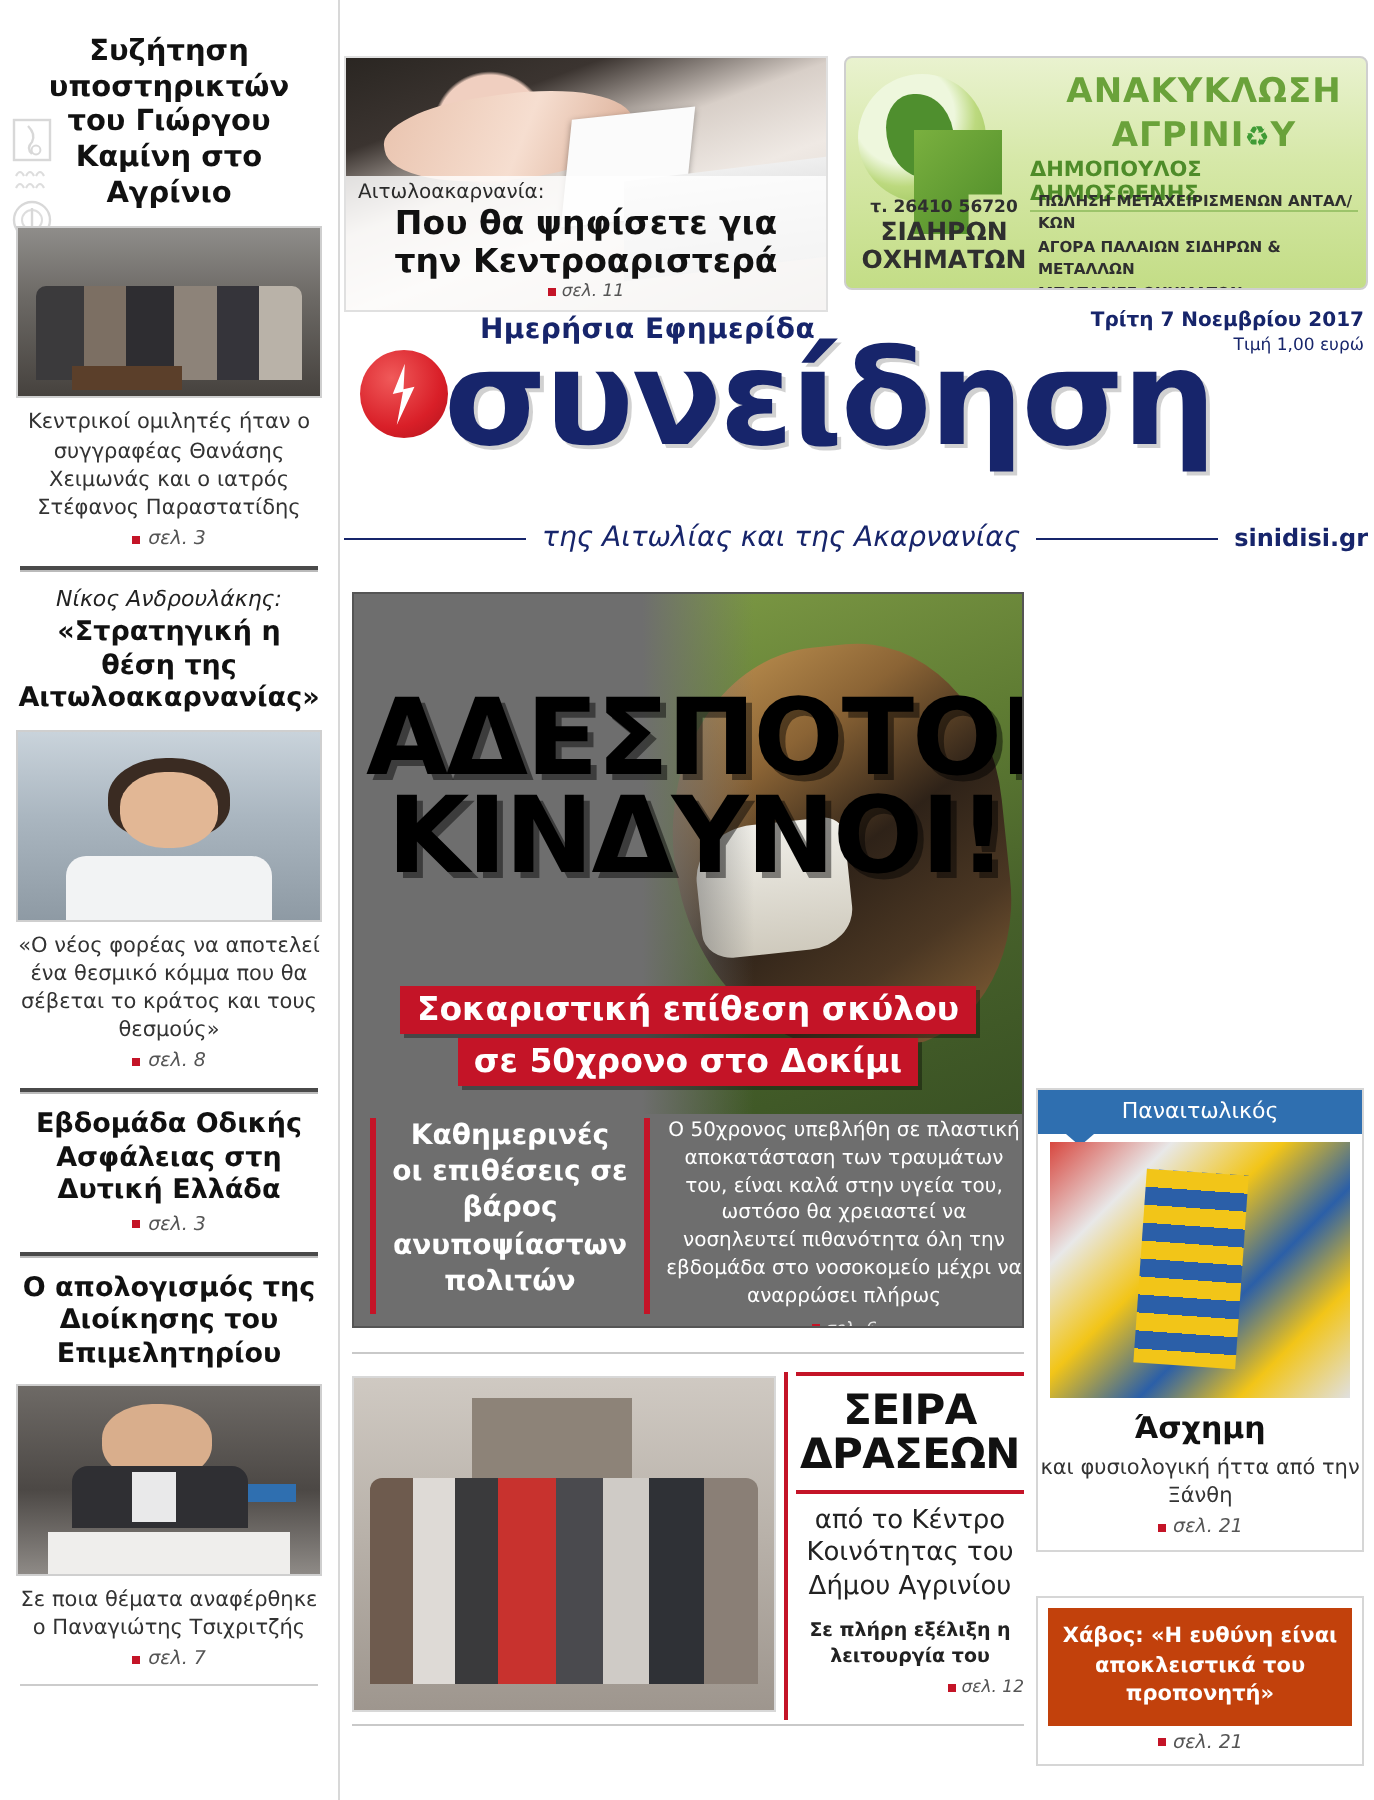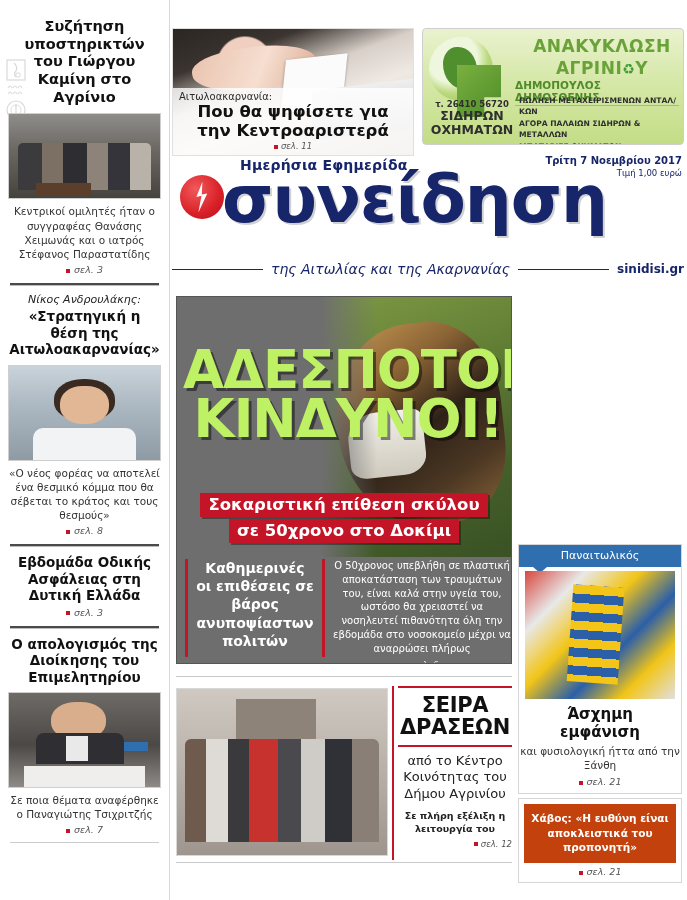--- a/index.html
+++ b/index.html
@@ -206,21 +206,21 @@
     position:absolute; left:0; top:0; width:60%; height:100%;
     background:linear-gradient(90deg,#6e6e6e 72%, rgba(110,110,110,0) 100%);
   }
   .ms-kicker {
     position:absolute; left:12px; top:8px; width:268px;
     font-size:14px; font-weight:bold; color:#ffffff; text-align:center;
     line-height:1.22; text-shadow:1px 1px 2px rgba(0,0,0,.6);
   }
   .ms-head {
     position:absolute; left:6px; top:48px; width:330px;
-    font-size:53px; font-weight:bold; color:#bef264; text-align:center;
+    font-size:53px; font-weight:bold; color:#000000; text-align:center;
     line-height:.93; letter-spacing:-1px;
     text-shadow:3px 3px 0 rgba(0,0,0,.45);
   }
   .ms-band {
     position:absolute; left:0; right:0; text-align:center;
   }
   .ms-band span {
     display:inline-block; background:#c41427; color:#fff;
     font-size:16.5px; font-weight:bold; padding:3px 8px 4px 8px;
     line-height:1.05; box-shadow:2px 2px 0 rgba(0,0,0,.35);
@@ -465,21 +465,20 @@
         <div class="ms-pg"><span class="sq"></span><span>σελ. 6</span></div>
       </div>
     </div>
   </div>
 
   <div class="sports">
     <div class="sp-tab">Παναιτωλικός</div>
     <div class="sp-photo"></div>
     <div class="sp-h">
       <div>Άσχημη</div>
-      <div>εμφάνιση</div>
     </div>
     <div class="sp-sub">και φυσιολογική ήττα από την Ξάνθη</div>
     <div class="pg"><span class="sq"></span><span>σελ. 21</span></div>
   </div>
 
   <div class="sports2">
     <div class="sp2-box">Χάβος: «Η ευθύνη είναι αποκλειστικά του προπονητή»</div>
     <div class="pg"><span class="sq"></span><span>σελ. 21</span></div>
   </div>
 

